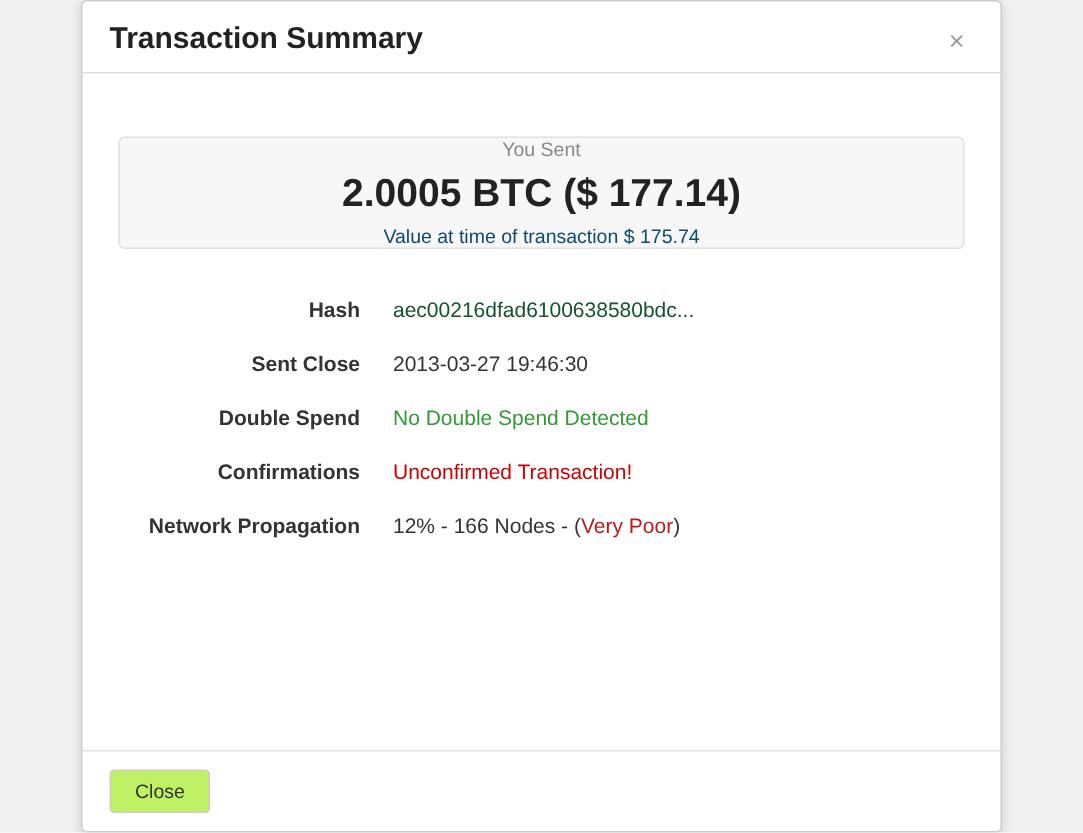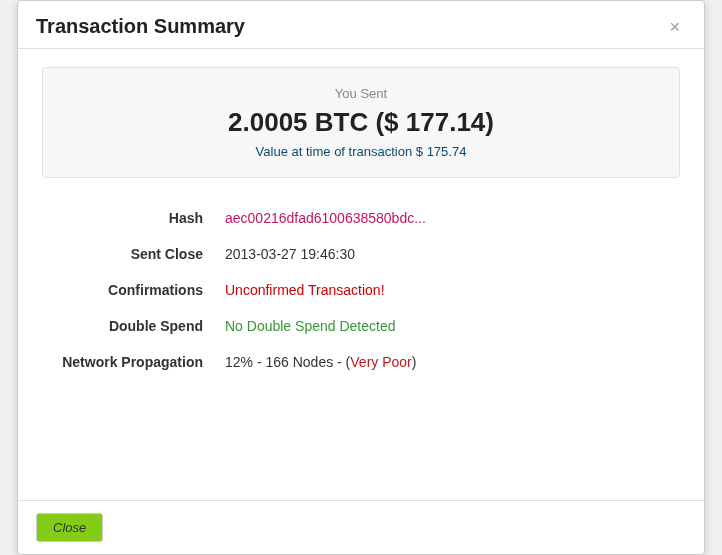--- a/index.html
+++ b/index.html
@@ -15,21 +15,21 @@
       display: flex;
       align-items: center;
       justify-content: center;
       min-height: 100vh;
     }
 
     .dialog {
       background: #ffffff;
       border: 1px solid #cccccc;
       border-radius: 4px;
-      width: 688px;
+      width: 614px;
       min-height: 555px;
       position: relative;
       box-shadow: 0 2px 8px rgba(0,0,0,0.15);
       display: flex;
       flex-direction: column;
     }
 
     .dialog-header {
       padding: 14px 18px 10px 18px;
       border-bottom: 1px solid #e0e0e0;
@@ -54,23 +54,23 @@
 
     .dialog-body {
       padding: 18px 24px;
       flex: 1;
     }
 
     .summary-box {
       background: #f7f7f7;
       border: 1px solid #e0e0e0;
       border-radius: 4px;
-      padding: 18px;
       text-align: center;
       margin-bottom: 22px;
+      margin-top: 24px;
     }
 
     .summary-label {
       font-size: 13px;
       color: #888888;
       margin-bottom: 6px;
     }
 
     .summary-amount {
       font-size: 26px;
@@ -105,21 +105,21 @@
       width: 175px;
       white-space: nowrap;
       padding-right: 14px;
     }
 
     .details-table td.value-cell {
       color: #333333;
     }
 
     .hash-link {
-      color: #be185d;
+      color: #14532d;
       text-decoration: none;
     }
 
     .unconfirmed {
       color: #cc0000;
     }
 
     .no-double-spend {
       color: #339933;
     }
@@ -130,27 +130,26 @@
 
     .dialog-footer {
       padding: 12px 18px;
       border-top: 1px solid #e0e0e0;
       display: flex;
       align-items: center;
     }
 
     .close-button {
       padding: 6px 16px;
-      background: #84cc16;
+      background: #bef264;
       border: 1px solid #cccccc;
       border-radius: 3px;
       font-size: 13px;
       cursor: pointer;
       color: #333333;
-      font-style: italic;
     }
   </style>
 </head>
 <body>
 
 <div class="dialog">
 
   <div class="dialog-header">
     <span class="dialog-title">Transaction Summary</span>
     <span class="close-x">×</span>
@@ -170,29 +169,29 @@
           <td class="label-cell">Hash</td>
           <td class="value-cell">
             <a class="hash-link" href="#">aec00216dfad6100638580bdc...</a>
           </td>
         </tr>
         <tr>
           <td class="label-cell">Sent Close</td>
           <td class="value-cell">2013-03-27 19:46:30</td>
         </tr>
         <tr>
+          <td class="label-cell">Double Spend</td>
+          <td class="value-cell">
+            <span class="no-double-spend">No Double Spend Detected</span>
+          </td>
+        </tr>
+        <tr>
           <td class="label-cell">Confirmations</td>
           <td class="value-cell">
             <span class="unconfirmed">Unconfirmed Transaction!</span>
-          </td>
-        </tr>
-        <tr>
-          <td class="label-cell">Double Spend</td>
-          <td class="value-cell">
-            <span class="no-double-spend">No Double Spend Detected</span>
           </td>
         </tr>
         <tr>
           <td class="label-cell">Network Propagation</td>
           <td class="value-cell">
             <span>12% - 166 Nodes - (</span><span class="very-poor">Very Poor</span><span>)</span>
           </td>
         </tr>
       </tbody>
     </table>

